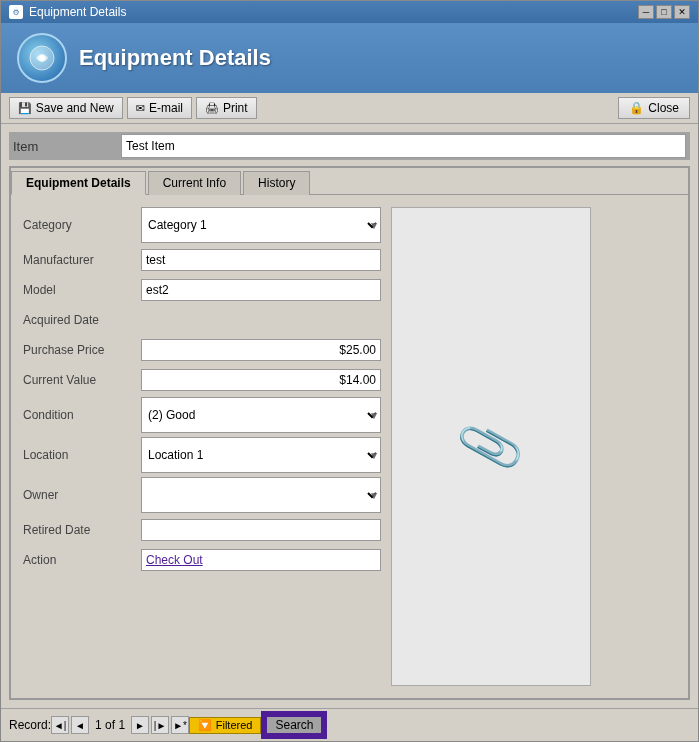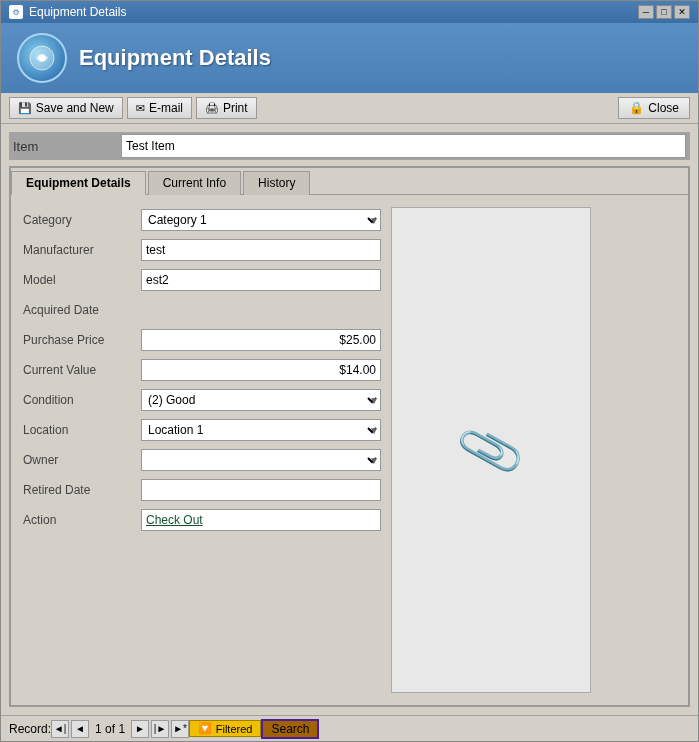--- a/index.html
+++ b/index.html
@@ -236,21 +236,21 @@
     }
     .form-input-right {
       text-align: right;
     }
     .select-wrapper {
       position: relative;
       width: 240px;
     }
     .select-wrapper select {
       width: 100%;
-      height: 22px;
+      height: 36px;
       border: 1px solid #999;
       background: white;
       padding: 1px 2px;
       font-size: 12px;
       outline: none;
     }
     .select-arrow {
       position: absolute;
       right: 2px;
       top: 50%;
@@ -265,21 +265,21 @@
       border: 1px solid #aaa;
       background: #e8e8e8;
       display: flex;
       align-items: center;
       justify-content: center;
       color: #aaa;
       font-size: 40px;
       flex-shrink: 0;
     }
     .action-link {
-      color: #14532d;
+      color: #4c1d95;
       text-decoration: underline;
       cursor: pointer;
       font-size: 12px;
     }
     .description-section {
       margin-top: 10px;
       flex: 1;
       display: flex;
       flex-direction: column;
       gap: 4px;
@@ -330,22 +330,22 @@
     .filter-badge {
       background: #f0c000;
       border: 1px solid #a08000;
       padding: 1px 8px;
       font-size: 11px;
       display: flex;
       align-items: center;
       gap: 4px;
     }
     .search-btn {
-      background: #a16207;
-      border: 2px solid #4c1d95;
+      background: #a3a3a3;
+      border: 6px solid #4c1d95;
       padding: 1px 8px;
       font-size: 12px;
       cursor: pointer;
     }
     .clip-icon {
       color: #999;
       font-size: 48px;
       transform: rotate(-20deg);
       display: inline-block;
     }

